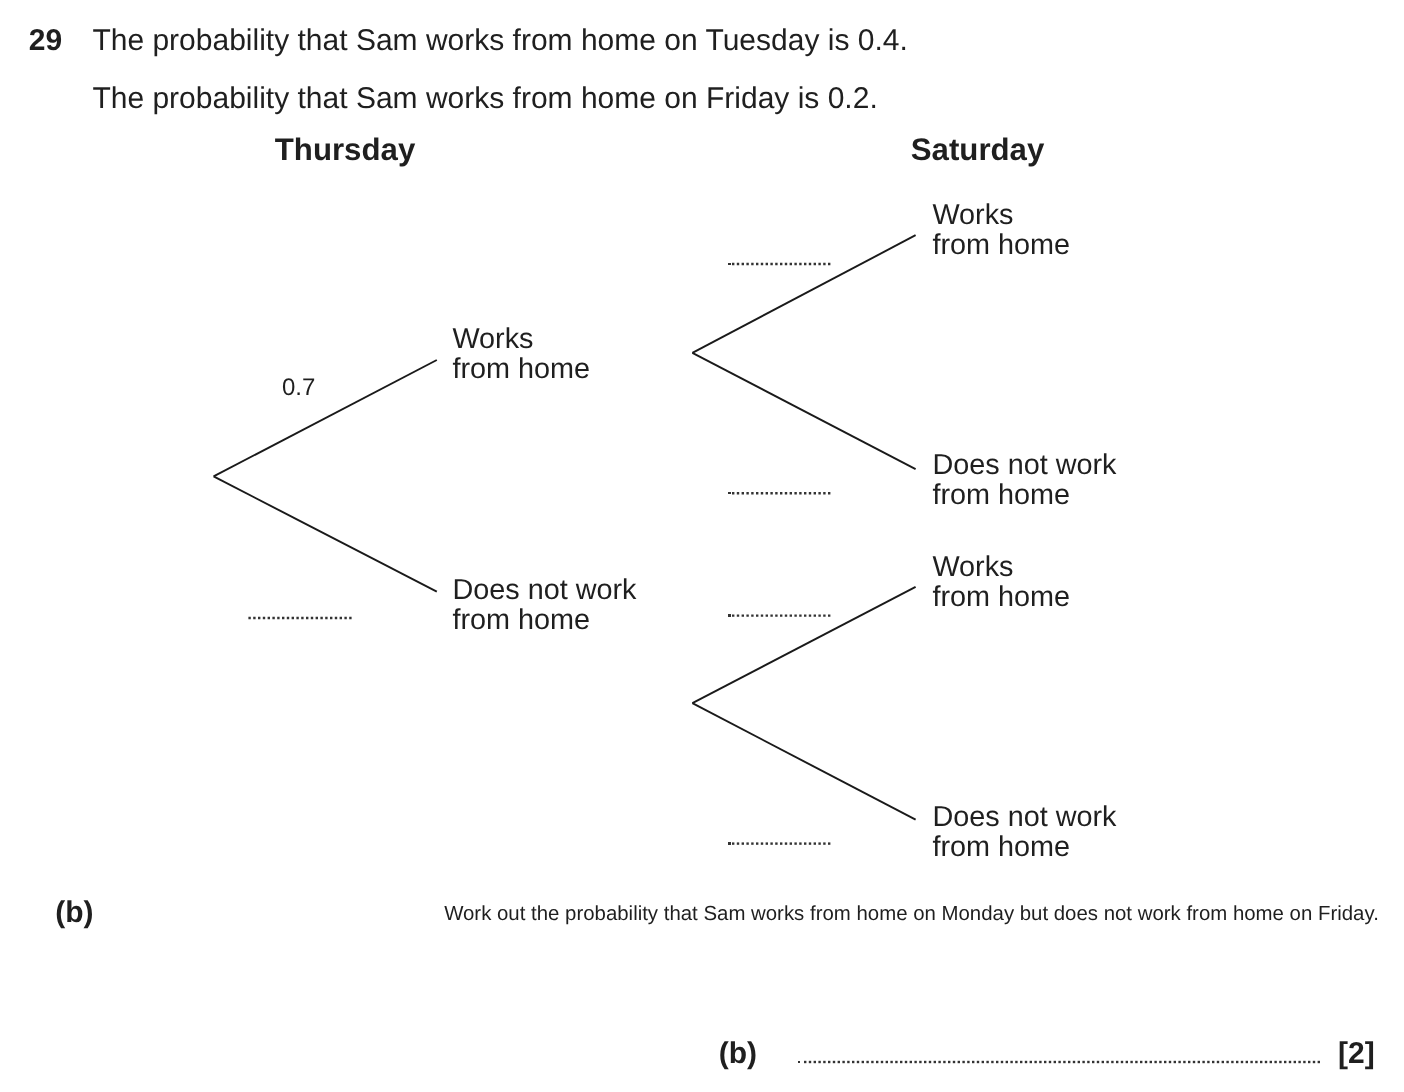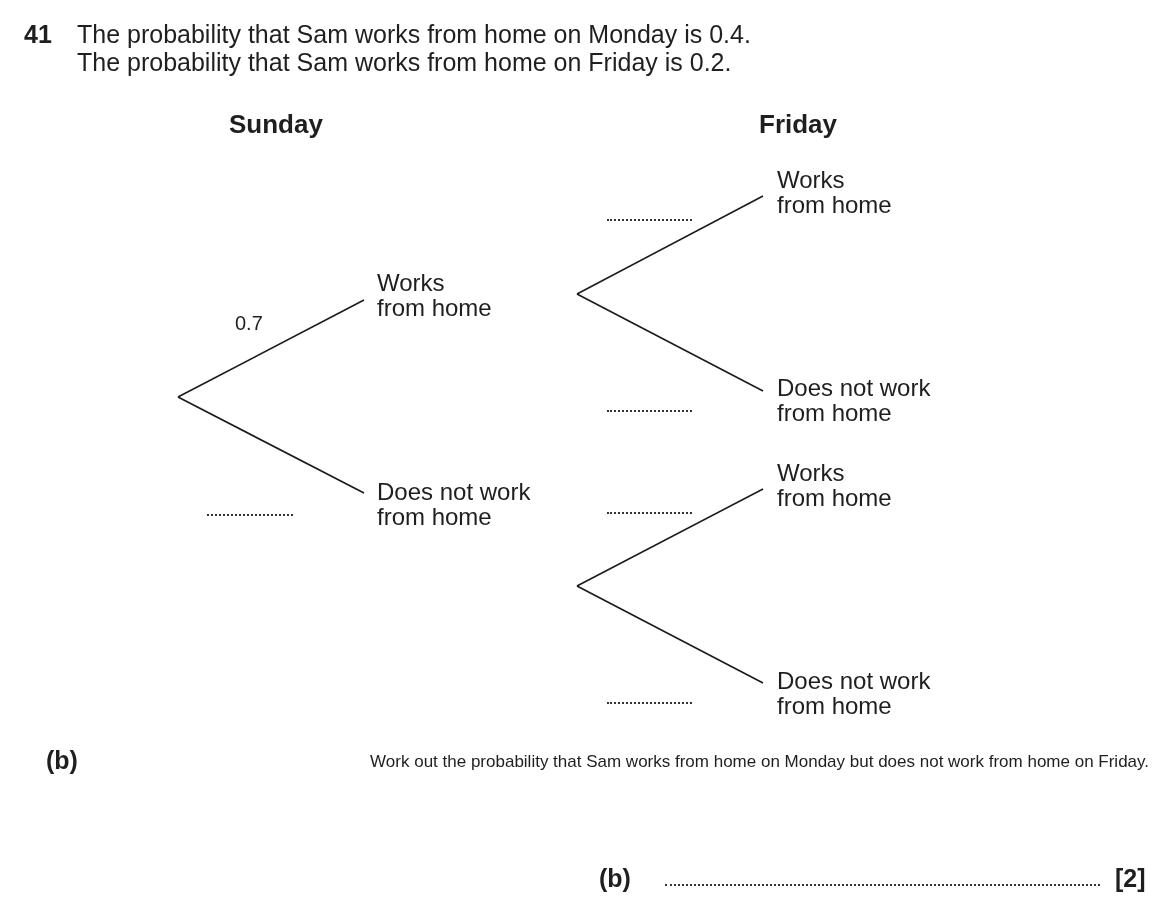--- a/index.html
+++ b/index.html
@@ -5,41 +5,41 @@
   html, body { margin: 0; padding: 0; }
   body {
     width: 1170px; height: 910px; background: #ffffff; position: relative;
     overflow: hidden; color: #1f1f1f;
     font-family: "Liberation Sans", "DejaVu Sans", sans-serif;
   }
   .abs { position: absolute; white-space: nowrap; }
   .qnum { left: 24px; top: 20px; font-size: 25px; font-weight: bold; }
   .stem { left: 77px; font-size: 25px; }
   .stem1 { top: 20px; }
-  .stem2 { top: 48px; }
+  .stem2 { top: 68px; }
   .heading { font-size: 26px; font-weight: bold; top: 109px; }
   .label { font-size: 24px; line-height: 25px; }
   .prob { font-size: 20px; }
   .blank { height: 0; border-bottom: 2px dotted #333; }
   svg.tree { position: absolute; left: 0; top: 0; }
   .partb-tag { left: 46px; top: 746px; font-size: 25px; font-weight: bold; }
   .partb-text { left: 89px; top: 746px; font-size: 17px; line-height: 32px; white-space: normal; width: 1060px; text-align: right; }
   .ans-tag { left: 599px; top: 864px; font-size: 25px; font-weight: bold; }
   .ans-line { left: 665px; top: 884px; width: 435px; border-bottom: 2px dotted #333; height: 0; }
   .marks { left: 1115px; top: 864px; font-size: 25px; font-weight: bold; }
 </style>
 </head>
 <body>
 
-<div class="abs qnum">41</div>
-<div class="abs stem stem1">The probability that Sam works from home on Monday is 0.4.</div>
+<div class="abs qnum">29</div>
+<div class="abs stem stem1">The probability that Sam works from home on Tuesday is 0.4.</div>
 <div class="abs stem stem2">The probability that Sam works from home on Friday is 0.2.</div>
 
-<div class="abs heading" style="left:229px;">Sunday</div>
-<div class="abs heading" style="left:759px;">Friday</div>
+<div class="abs heading" style="left:229px;">Thursday</div>
+<div class="abs heading" style="left:759px;">Saturday</div>
 
 <svg class="tree" width="1170" height="910">
   <g stroke="#1a1a1a" stroke-width="1.6" fill="none">
     <line x1="178" y1="397" x2="364" y2="300"></line>
     <line x1="178" y1="397" x2="364" y2="493"></line>
     <line x1="577" y1="294" x2="763" y2="196"></line>
     <line x1="577" y1="294" x2="763" y2="391"></line>
     <line x1="577" y1="586" x2="763" y2="489"></line>
     <line x1="577" y1="586" x2="763" y2="683"></line>
   </g>

